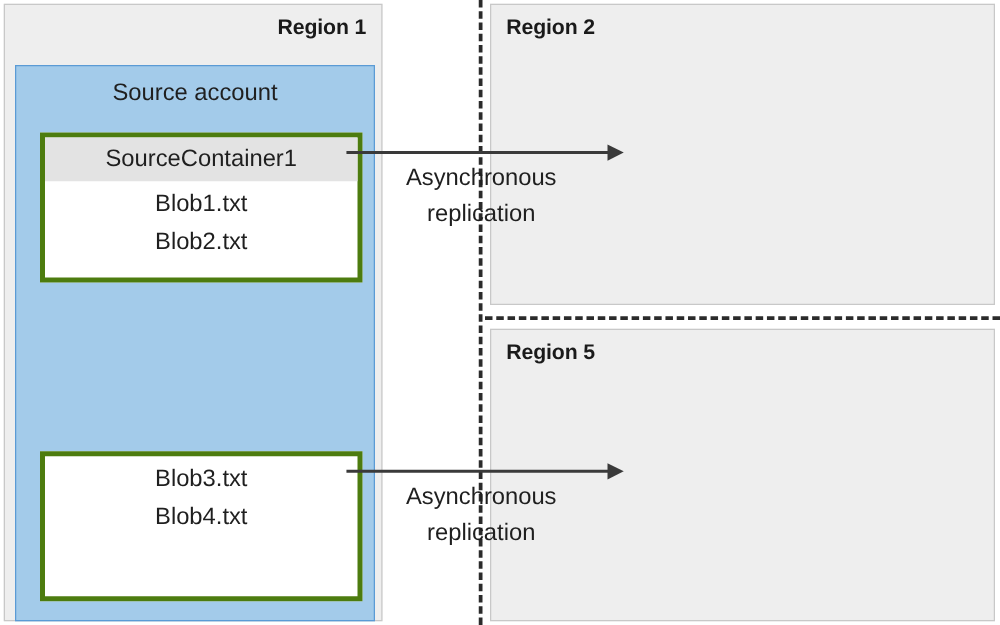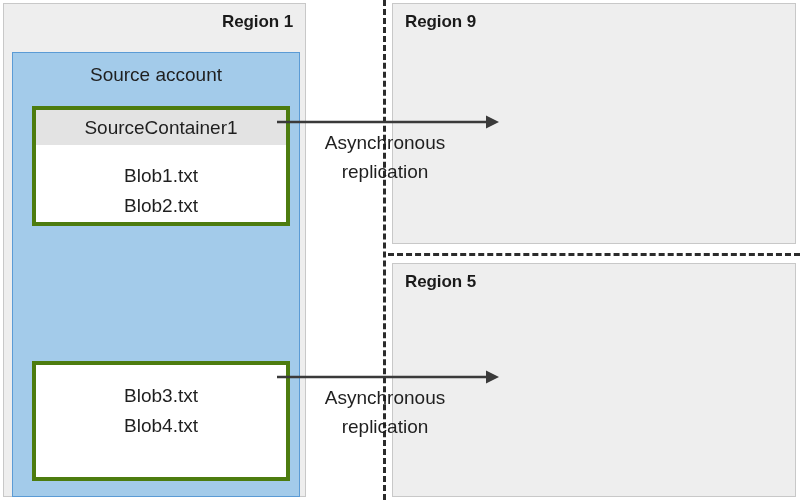--- a/index.html
+++ b/index.html
@@ -75,21 +75,21 @@
     background: #e3e3e3;
     height: 35px;
     line-height: 35px;
     text-align: center;
     font-size: 19px;
     color: #1f1f1f;
     white-space: nowrap;
     overflow: hidden;
   }
   .blob-list {
-    padding-top: 16px;
+    padding-top: 4px;
   }
   .blob {
     text-align: center;
     font-size: 19px;
     color: #1f1f1f;
     line-height: 30px;
     white-space: nowrap;
   }
 
   
@@ -156,21 +156,21 @@
       <div class="container-box" id="source-container-2">
         <div class="blob-list">
           <div class="blob">Blob3.txt</div>
           <div class="blob">Blob4.txt</div>
         </div>
       </div>
     </div>
   </div>
 
   <div class="region" id="region2">
-    <div class="region-title">Region 9</div>
+    <div class="region-title">Region 2</div>
 
   </div>
 
   <div class="region" id="region3">
     <div class="region-title">Region 5</div>
 
   </div>
 
   <div class="divider-v"></div>
   <div class="divider-h"></div>

